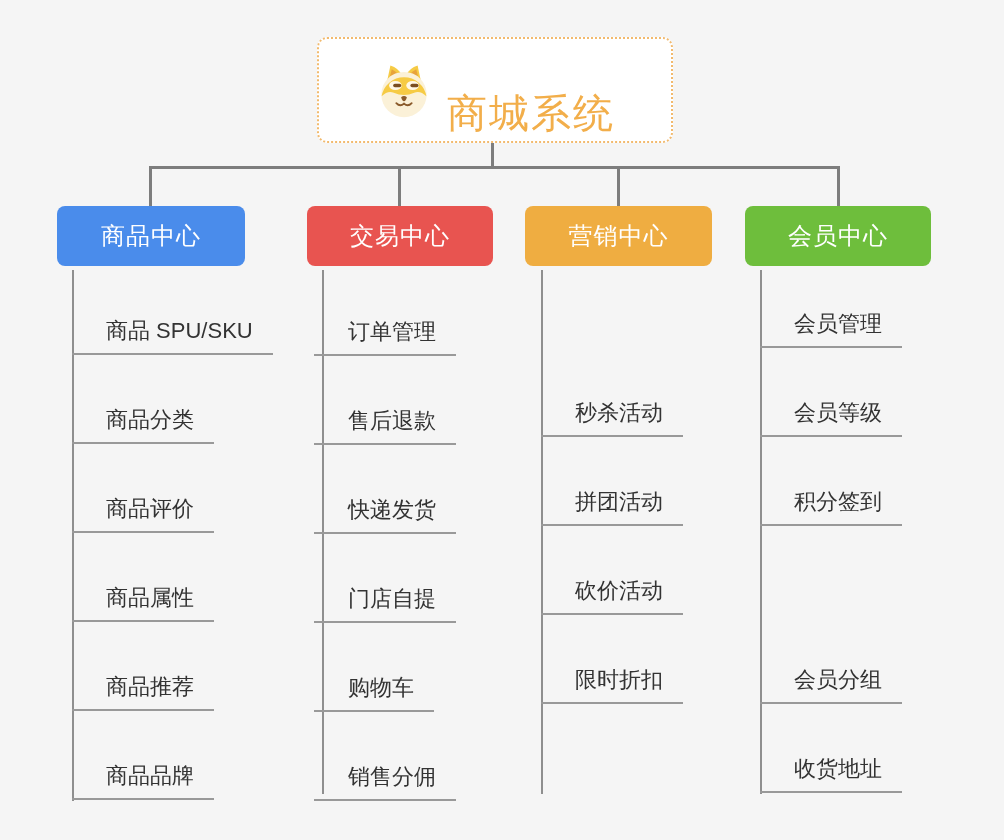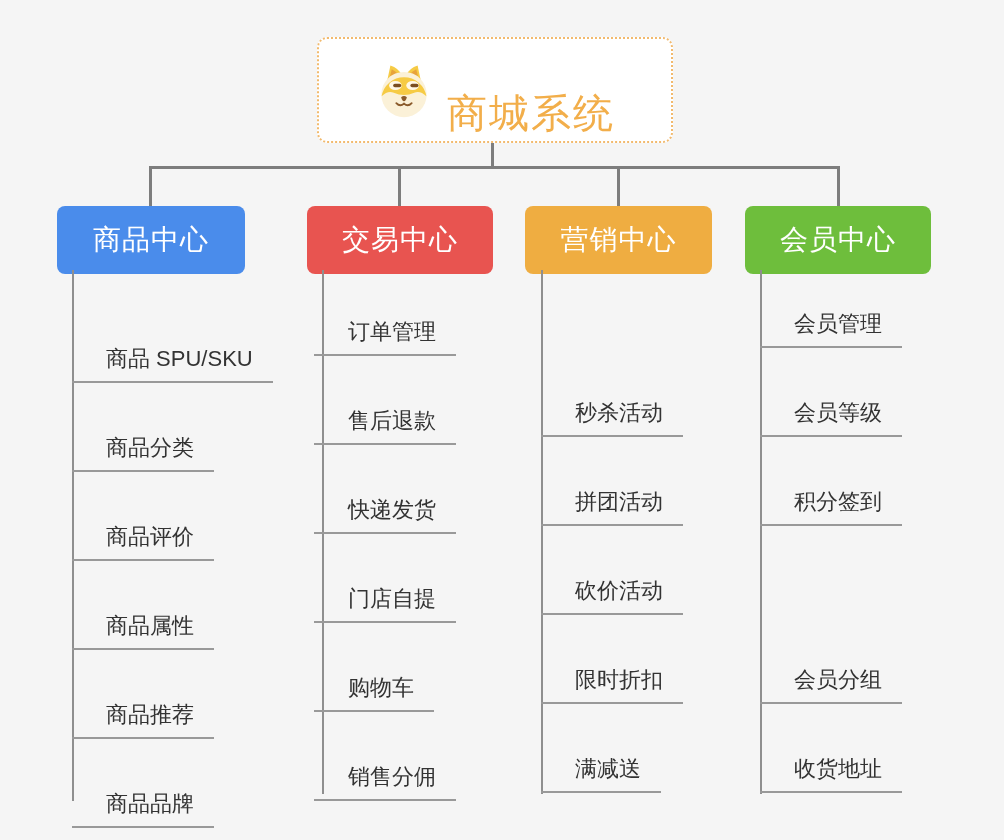--- a/index.html
+++ b/index.html
@@ -30,23 +30,23 @@
   .conn.v{width:3px;}
   .conn.h{height:3px;}
   .root-stub{left:491px;top:141px;height:27px;}
   .bus{left:149px;top:166px;width:691px;}
   .drop{top:166px;height:40px;}
   .drop.d0{left:149px;} .drop.d1{left:398px;}
   .drop.d2{left:617px;} .drop.d3{left:837px;}
 
   
   .branch{
-    position:absolute;top:206px;height:68px;border-radius:8px;
+    position:absolute;top:206px;height:60px;border-radius:8px;
     display:flex;align-items:center;justify-content:center;
-    color:#fff;font-size:28px;letter-spacing:1px;white-space:nowrap;
+    color:#fff;font-size:24px;letter-spacing:1px;white-space:nowrap;
     box-sizing:border-box;
   }
   .branch.b0{left:57px;width:188px;}
   .branch.b1{left:307px;width:186px;}
   .branch.b2{left:525px;width:187px;}
   .branch.b3{left:745px;width:186px;}
 
   
   .spine{position:absolute;top:270px;width:2px;background:#8F8F8F;}
   .spine.c0{left:72px;height:531px;}
@@ -55,21 +55,21 @@
   .spine.c3{left:760px;height:524px;}
 
   
   .item{
     position:absolute;
     font-size:22px;color:#333333;line-height:32px;
     padding:0 20px 6px 34px;
     border-bottom:2px solid #999999;
     white-space:nowrap;box-sizing:border-box;
   }
-  .item.c0{left:72px;transform:translateY(7px);margin-top:28px;}
+  .item.c0{left:72px;transform:translateY(7px);}
   .item.c1{left:314px;margin-top:8px;}
   .item.c2{left:541px;}
   .item.c3{left:760px;}
   .item.r0{top:308px;} .item.r1{top:397px;} .item.r2{top:486px;}
   .item.r3{top:575px;} .item.r4{top:664px;} .item.r5{top:753px;}
 </style>
 </head>
 <body>
 
 <div class="canvas">
@@ -133,21 +133,20 @@
   <div class="item c1 r1">售后退款</div>
   <div class="item c1 r2">快递发货</div>
   <div class="item c1 r3">门店自提</div>
   <div class="item c1 r4">购物车</div>
   <div class="item c1 r5">销售分佣</div>
 
   <div class="item c2 r1">秒杀活动</div>
   <div class="item c2 r2">拼团活动</div>
   <div class="item c2 r3">砍价活动</div>
   <div class="item c2 r4">限时折扣</div>
-  <div class="item c2 r5">满减送</div>
 
   <div class="item c3 r0">会员管理</div>
   <div class="item c3 r1">会员等级</div>
   <div class="item c3 r2">积分签到</div>
   <div class="item c3 r4">会员分组</div>
   <div class="item c3 r5">收货地址</div>
 
 </div>
 
 </body></html>

